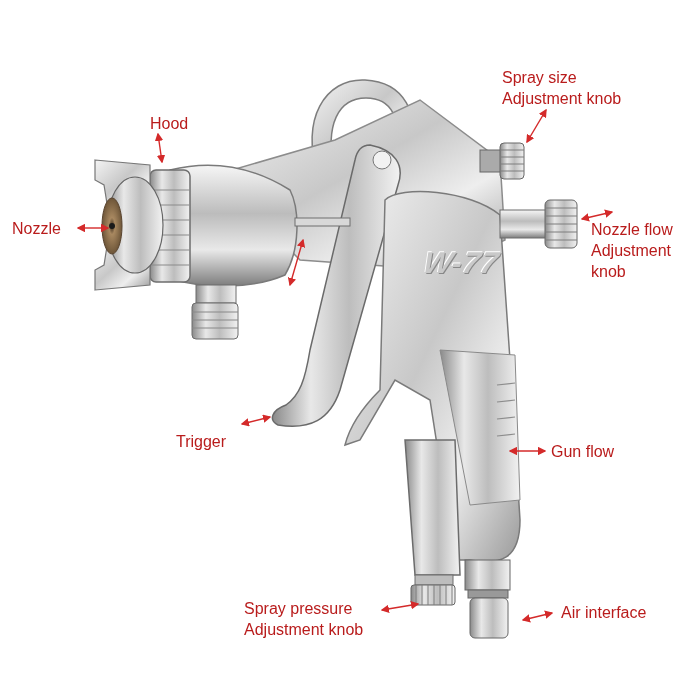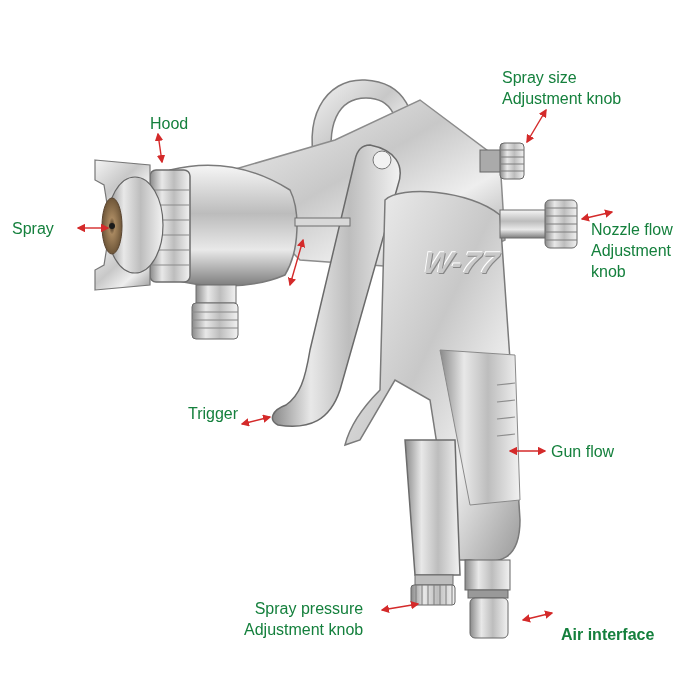--- a/index.html
+++ b/index.html
@@ -1,19 +1,19 @@
 <!DOCTYPE html>
 <html><head>
 <meta charset="utf-8">
 <style>
   html, body { margin:0; padding:0; background:#ffffff; }
   body { width:700px; height:700px; position:relative; overflow:hidden;
          font-family:"Liberation Sans", sans-serif; color:#1a1a1a; }
   .stage { position:absolute; left:0; top:0; width:700px; height:700px; }
-  .label { position:absolute; font-size:16px; line-height:21px; color:#15803d; white-space:nowrap; }
+  .label { position:absolute; font-size:16px; line-height:21px; color:#b91c1c; white-space:nowrap; }
   .label span { display:block; }
   svg { position:absolute; left:0; top:0; }
   .brand { position:absolute; left:424px; top:246px; font-size:30px; font-style:italic;
            font-weight:bold; color:#c9c9c9; letter-spacing:1px;
            text-shadow: 1px 1px 0 #888, -1px -1px 0 #fff; transform:skewX(-12deg); }
 </style>
 </head>
 <body>
 
 <div class="stage">
@@ -145,37 +145,37 @@
       <line x1="523" y1="620" x2="552" y2="613"></line>
     </g>
   </svg>
 
   <div class="brand">W-77</div>
 
   <div class="label" style="left:150px; top:113px;">
     <span>Hood</span>
   </div>
   <div class="label" style="left:12px; top:218px;">
-    <span>Spray</span>
+    <span>Nozzle</span>
   </div>
-  <div class="label" style="left:176px; top:403px;margin-left:12px;">
+  <div class="label" style="left:176px; top:431px;">
     <span>Trigger</span>
   </div>
   <div class="label" style="left:502px; top:67px;">
     <span>Spray size</span>
     <span>Adjustment knob</span>
   </div>
   <div class="label" style="left:591px; top:219px;">
     <span>Nozzle flow</span>
     <span>Adjustment</span>
     <span>knob</span>
   </div>
   <div class="label" style="left:551px; top:441px;">
     <span>Gun flow</span>
   </div>
-  <div class="label" style="left:244px; top:598px;text-align:right;">
+  <div class="label" style="left:244px; top:598px;">
     <span>Spray pressure</span>
     <span>Adjustment knob</span>
   </div>
-  <div class="label" style="left:561px; top:624px;font-weight:bold;">
+  <div class="label" style="left:561px; top:602px;">
     <span>Air interface</span>
   </div>
 </div>
 
 </body></html>

